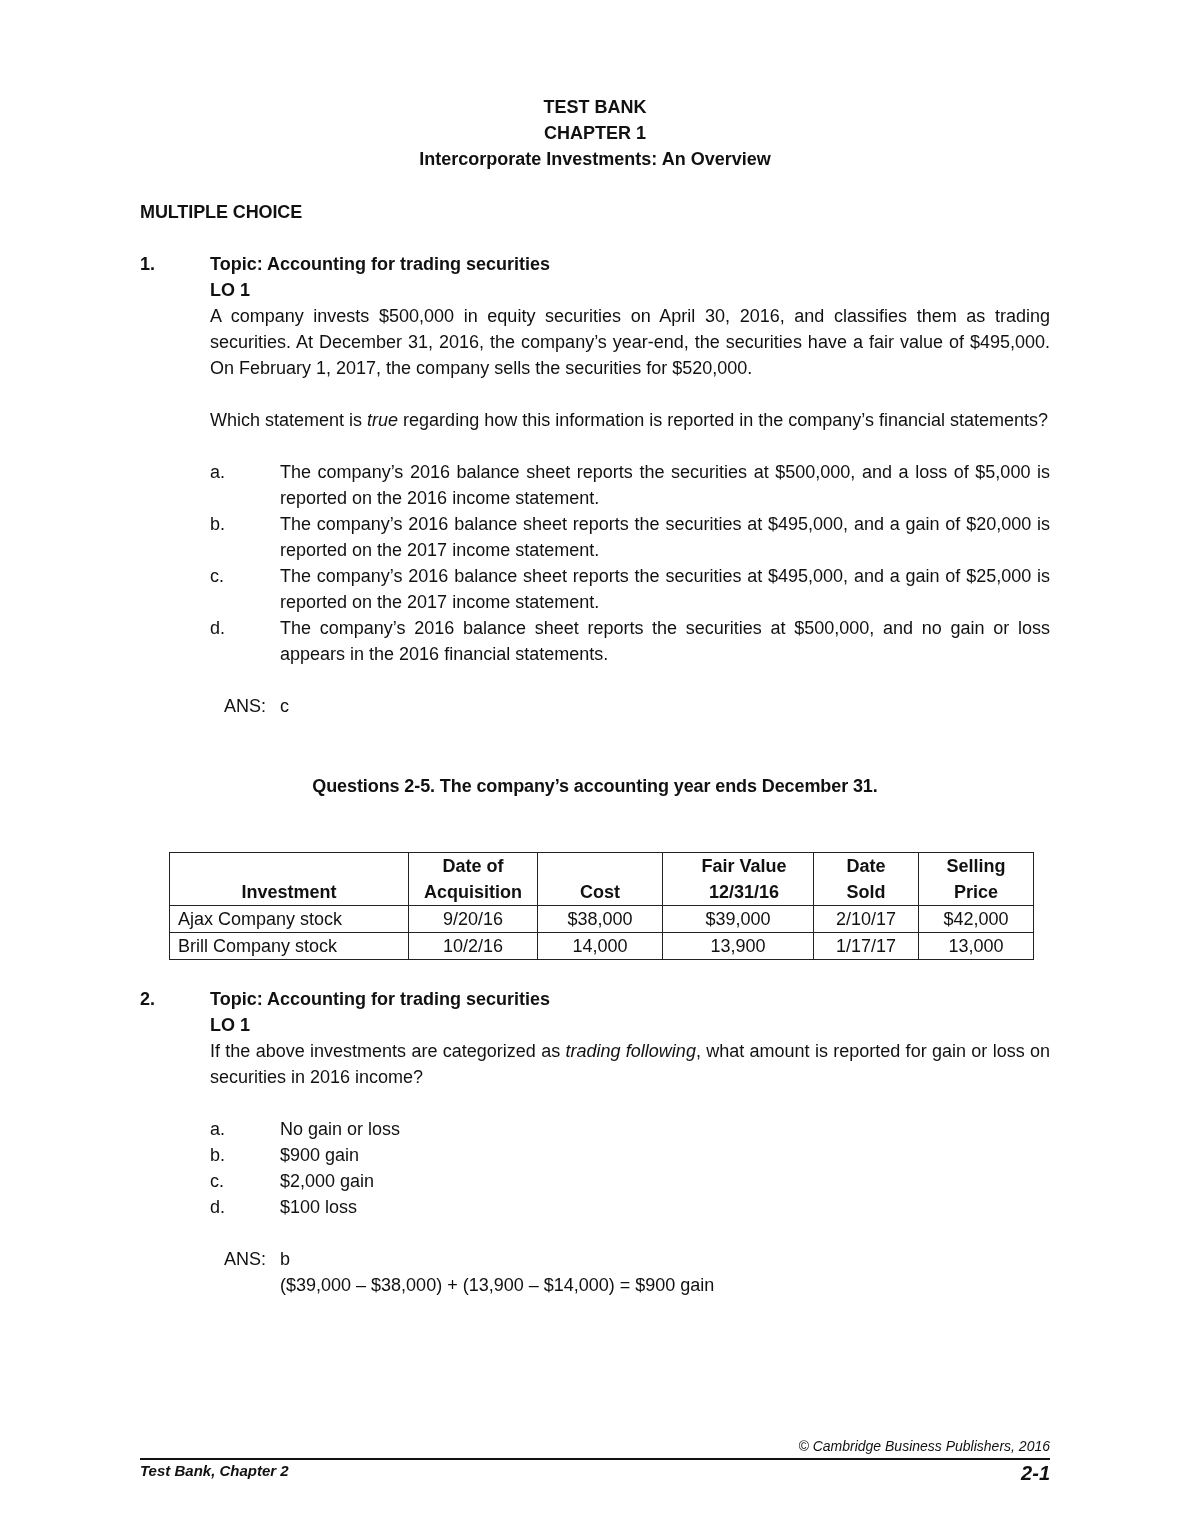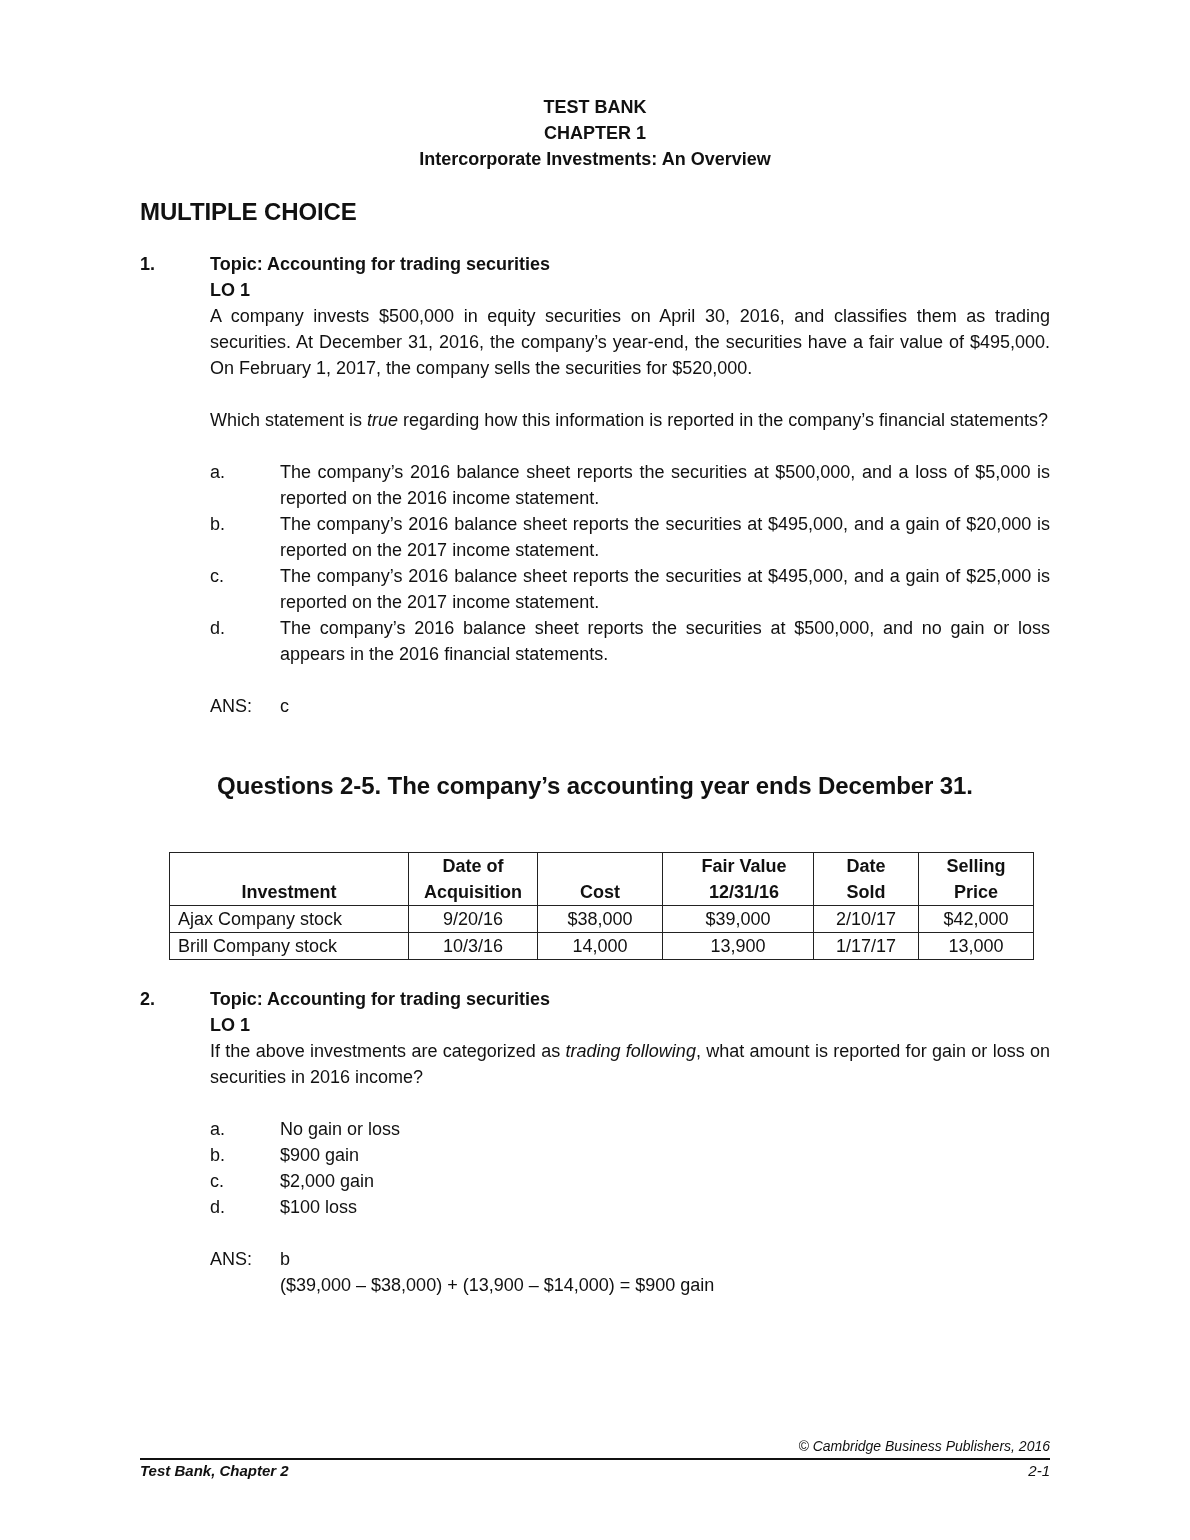--- a/index.html
+++ b/index.html
@@ -1,40 +1,40 @@
 <!DOCTYPE html>
 <html><head>
   <meta charset="utf-8">
   <style>
     html, body { margin: 0; padding: 0; background: #fff; }
     body { width: 1190px; height: 1540px; position: relative; font-family: "Liberation Sans", sans-serif; color: #111; }
     .page { position: absolute; left: 0; top: 10px; width: 1190px; height: 1540px; }
     .abs { position: absolute; }
-    .t { font-size: 24px; line-height: 26px; font-family: "Liberation Sans", sans-serif; letter-spacing: -0.1px; }
+    .t { font-size: 18px; line-height: 26px; font-family: "Liberation Sans", sans-serif; letter-spacing: -0.1px; }
     .b { font-weight: bold; }
     .center { text-align: center; }
     .just { text-align: justify; }
     .header-block { position: absolute; left: 140px; width: 910px; top: 84px; }
     .header-block div { font-size: 18px; line-height: 26px; font-weight: bold; text-align: center; }
     .qnum { position: absolute; left: 140px; font-weight: bold; font-size: 18px; line-height: 26px; }
     .qbody { position: absolute; left: 210px; width: 840px; font-size: 18px; line-height: 26px; }
     .opt { display: flex; }
     .opt .letter { width: 70px; flex: none; }
     .opt .text { flex: 1; text-align: justify; }
-    .ans { display: flex; }
+    .ans { display: flex; text-align: center; }
     .ans .lab { width: 70px; flex: none; }
     table.inv { position: absolute; left: 169px; top: 842px; border-collapse: collapse; font-size: 18px; }
     table.inv th, table.inv td { border: 1px solid #222; padding: 0 8px; line-height: 26px; }
     table.inv th { font-weight: bold; vertical-align: bottom; text-align: center; border-bottom: 1px solid #222; }
     table.inv td { text-align: center; }
     table.inv td.left { text-align: left; }
     .footer-copy { position: absolute; right: 140px; top: 1428px; font-size: 14px; font-weight: normal; font-style: italic; }
     .footer-rule { position: absolute; left: 140px; width: 910px; top: 1448px; height: 0; border-top: 2px solid #111; }
     .footer-left { position: absolute; left: 140px; top: 1452px; font-size: 15px; font-weight: bold; font-style: italic; }
-    .footer-right { position: absolute; right: 140px; top: 1452px; font-size: 15px; font-weight: normal; font-style: italic; }
+    .footer-right { position: absolute; right: 140px; top: 1452px; font-size: 20px; font-weight: bold; font-style: italic; }
   </style>
 </head>
 <body>
 
 <div class="page">
 
   <div class="header-block">
     <div>TEST BANK</div>
     <div>CHAPTER 1</div>
     <div>Intercorporate Investments: An Overview</div>
@@ -110,21 +110,21 @@
       <tr>
         <td class="left">Ajax Company stock</td>
         <td>9/20/16</td>
         <td>$38,000</td>
         <td>$39,000</td>
         <td>2/10/17</td>
         <td>$42,000</td>
       </tr>
       <tr>
         <td class="left">Brill Company stock</td>
-        <td>10/3/16</td>
+        <td>10/2/16</td>
         <td>14,000</td>
         <td>13,900</td>
         <td>1/17/17</td>
         <td>13,000</td>
       </tr>
     </tbody>
   </table>
 
   <div class="qnum" style="top:976px;">2.</div>
   <div class="qbody" style="top:976px;">

